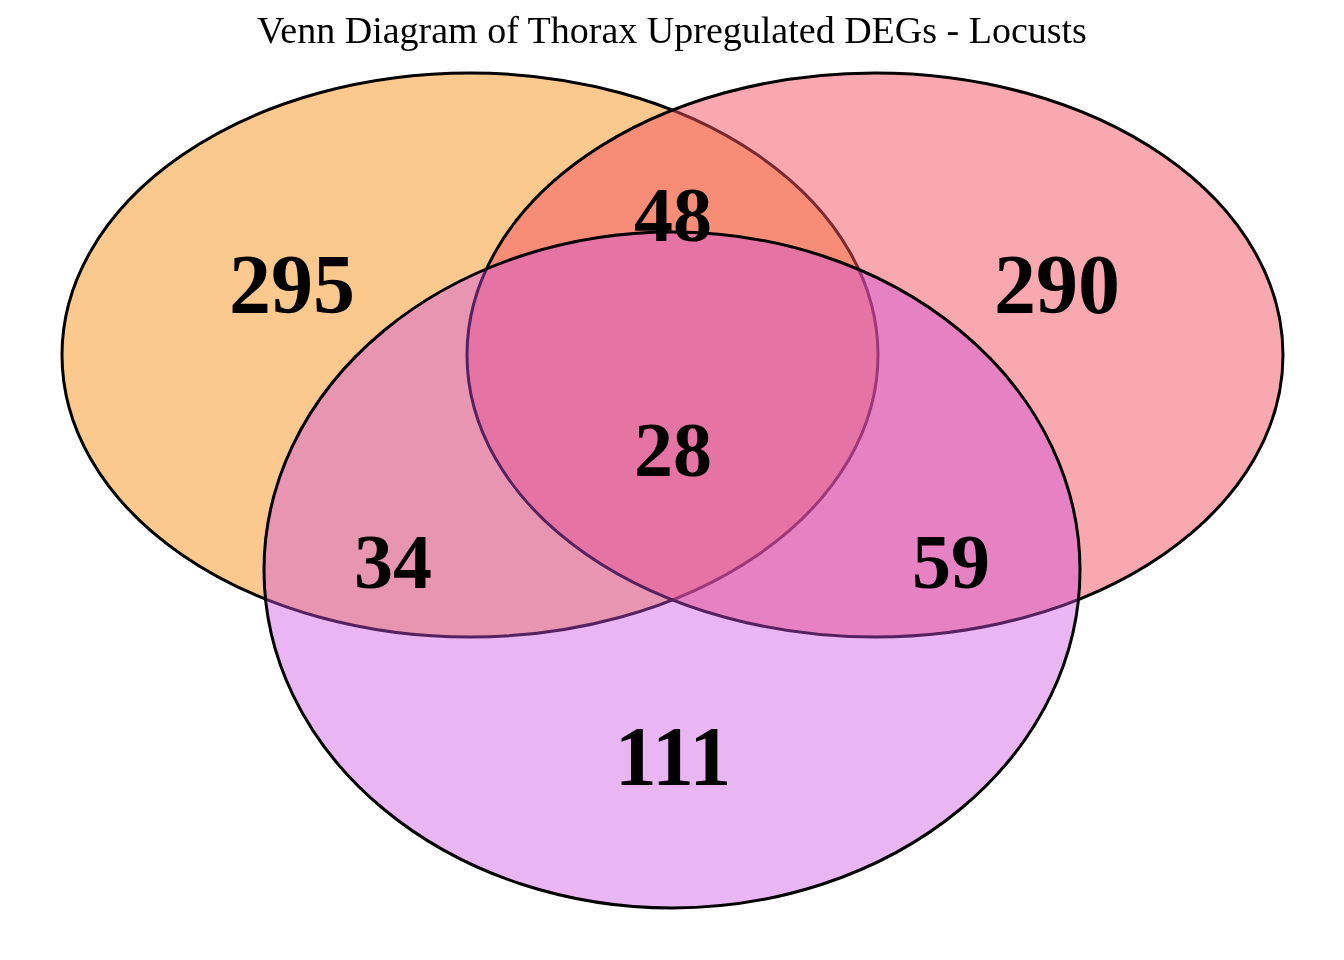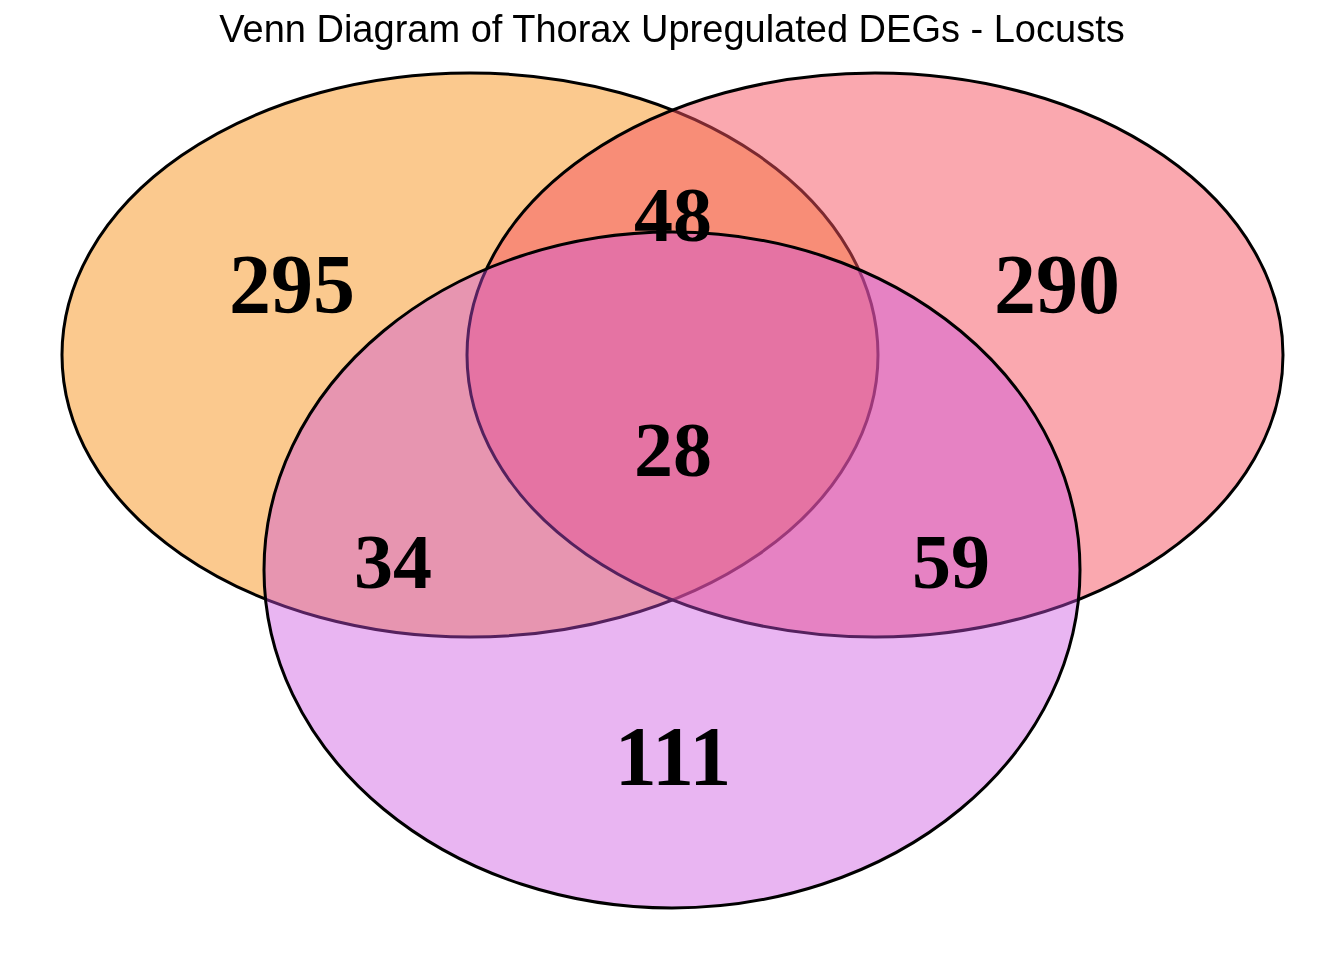--- a/index.html
+++ b/index.html
@@ -18,21 +18,21 @@
     width: 1344px;
     height: 960px;
     background: #ffffff;
   }
   #chart-title {
     position: absolute;
     top: 8px;
     left: 0;
     width: 1344px;
     text-align: center;
-    font-family: Liberation Sans, sans-serif;
+    font-family: Liberation Serif, serif;
     font-size: 38px;
     font-weight: 400;
     color: #000000;
     letter-spacing: 0px;
     white-space: nowrap;
   }
   #venn-svg {
     position: absolute;
     top: 0;
     left: 0;

